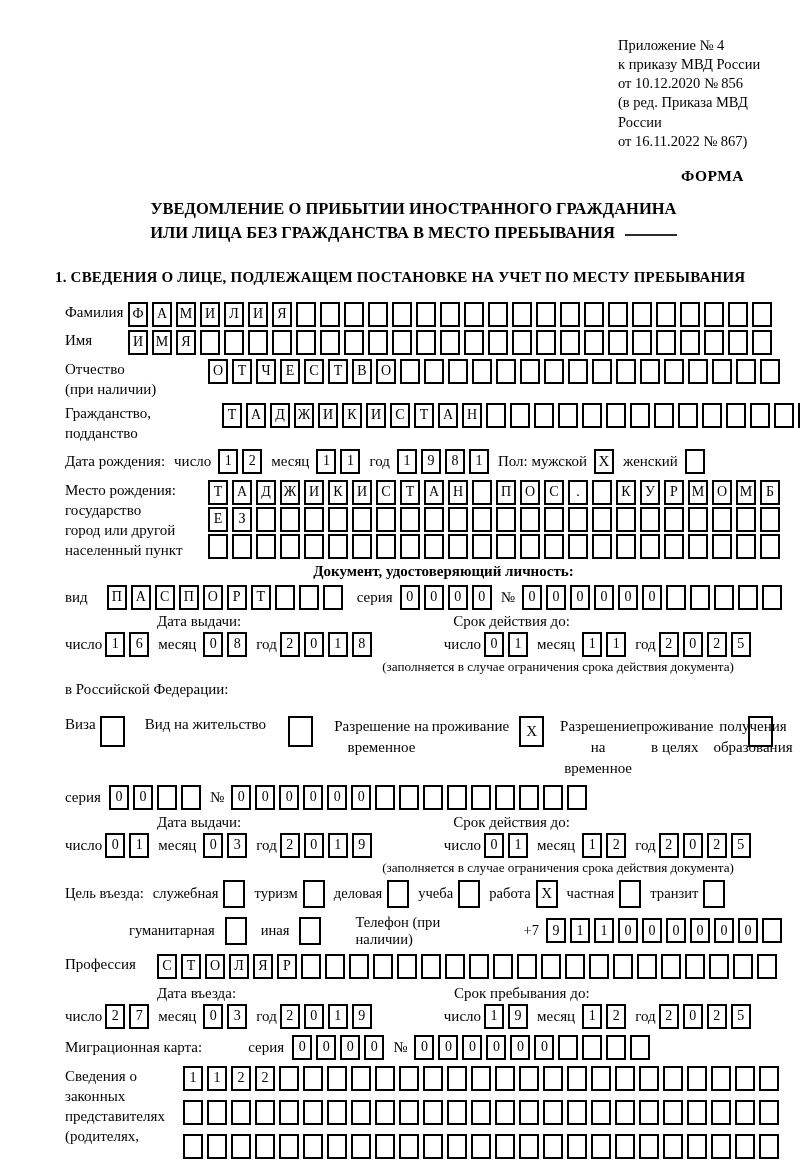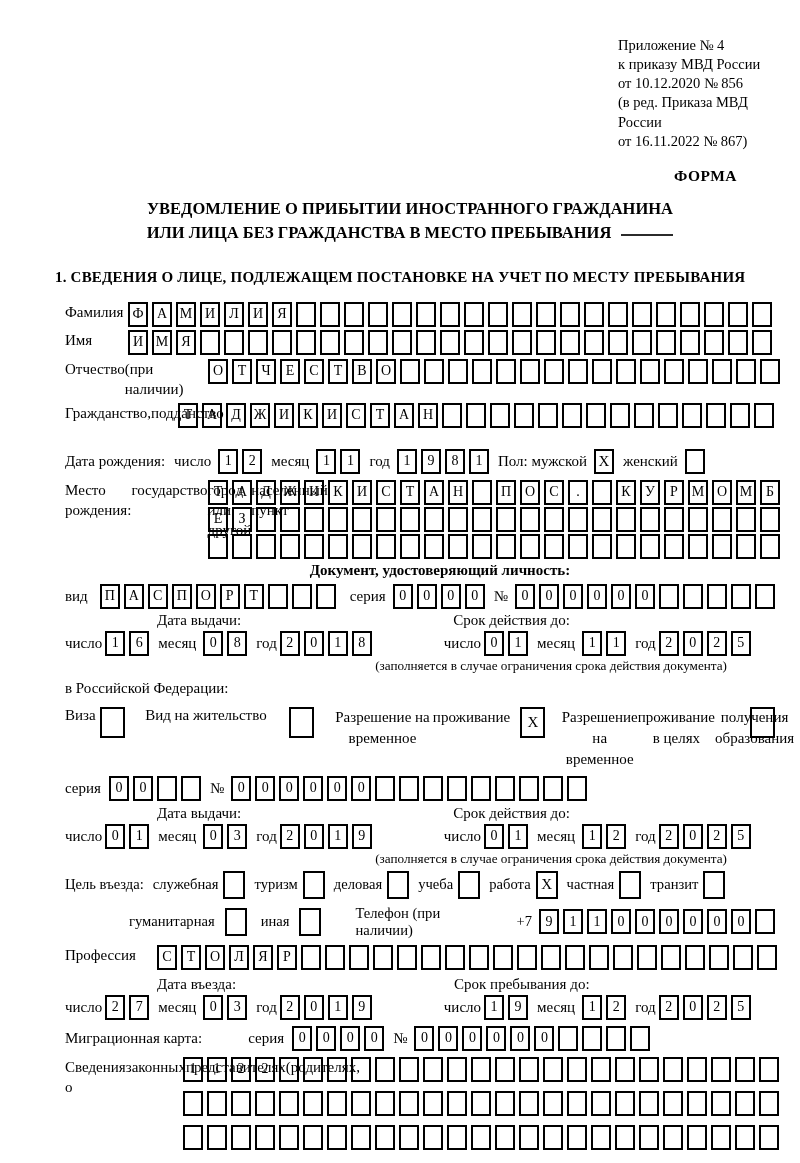--- a/index.html
+++ b/index.html
@@ -1,45 +1,45 @@
 <!DOCTYPE html>
 <html><head>
 <meta charset="utf-8">
 <style>
   html,body{margin:0;padding:0;background:#fff;}
   body{width:800px;height:1163px;overflow:hidden;color:#000;
        font-family:"Liberation Serif","DejaVu Serif",serif;}
-  .page{padding:36px 25px 0 65px;box-sizing:border-box;width:800px;height:1163px;}
+  .page{padding:36px 18px 0 65px;box-sizing:border-box;width:800px;height:1163px;}
   .hdr{margin-left:553px;font-size:14.5px;line-height:1.32;}
   .hdr .gap{}
   .forma{font-weight:bold;font-size:15.5px;text-align:right;padding-right:38px;margin-top:16px;letter-spacing:.5px;}
   .title{font-weight:bold;font-size:16.5px;text-align:center;margin-top:12px;line-height:1.45;margin-left:-20px;}
   .blank-line{display:inline-block;width:52px;height:2px;background:#2b2b2b;margin-left:10px;vertical-align:2px;}
   .sect{font-weight:bold;font-size:15px;margin-top:24px;margin-left:-10px;letter-spacing:.2px;white-space:nowrap;}
   .row{display:flex;align-items:flex-start;}
   .lbl{font-size:15px;line-height:1.35;flex:0 0 auto;}
-  .lblcol{display:flex;flex-direction:row;font-size:15px;line-height:1.34;flex:0 0 auto;}
+  .lblcol{display:flex;flex-direction:column;font-size:15px;line-height:1.34;flex:0 0 auto;justify-content:center;}
   .w63{width:63px;} .w143{width:143px;} .w113{width:113px;} .w118{width:118px;} .w92{width:92px;} .w42{width:42px;}
   .cells{display:flex;gap:4px;flex:0 0 auto;}
   .cell{width:20px;height:25px;border:2px solid #000;box-sizing:border-box;display:flex;
         align-items:center;justify-content:center;font-size:14px;flex:0 0 auto;
         font-family:"Liberation Serif","DejaVu Serif",serif;}
   .cellcol{display:flex;flex-direction:column;gap:2px;}
   .cellcol.wide{gap:9px;}
   .cb{width:20px;height:25px;border:2px solid #000;box-sizing:border-box;display:inline-flex;
       align-items:center;justify-content:center;font-size:15px;flex:0 0 auto;}
   .cb.big{width:25px;height:31px;}
   .cb.med{width:22px;height:28px;}
   .daterow{align-items:center;font-size:15px;}
   .daterow .dlbl{margin:0 7px 0 9px;}
   .daterow .dlbl.first{margin-left:0;}
   .hdr2{display:flex;font-size:15px;margin-bottom:2px;}
   .note{font-size:13.2px;text-align:right;padding-right:48px;margin-top:2px;}
   .plain{font-size:15px;line-height:1.4;}
-  .viza{align-items:flex-start;font-size:15px;margin-top:8px;justify-content:space-between;}
+  .viza{align-items:flex-start;font-size:15px;margin-top:16px;}
   .vcap{display:flex;text-align:center;font-size:15px;line-height:1.4;}
   .goal{font-size:14.6px;align-items:center;}
   .goal .g{margin-left:9px;margin-right:5px;}
   .mb3{margin-bottom:3px;} .mb4{margin-bottom:4px;} .mb6{margin-bottom:6px;}
   .doc-hdr{font-weight:bold;font-size:15px;text-align:center;margin:2px 0 5px 40px;}
 </style>
 </head>
 <body>
 
 <div class="page">
@@ -155,21 +155,21 @@
           <span class="cell"></span>
           <span class="cell"></span>
           <span class="cell"></span>
           <span class="cell"></span>
           <span class="cell"></span>
           <span class="cell"></span>
           <span class="cell"></span>
         </span>
     </div>
 
-    <div class="row" style="height:46px;">
+    <div class="row" style="height:46px;gap:44px;">
       <span class="lblcol w113">
         <span>Гражданство,</span>
         <span>подданство</span>
       </span>
       <span class="cells">
           <span class="cell">Т</span>
           <span class="cell">А</span>
           <span class="cell">Д</span>
           <span class="cell">Ж</span>
           <span class="cell">И</span>

